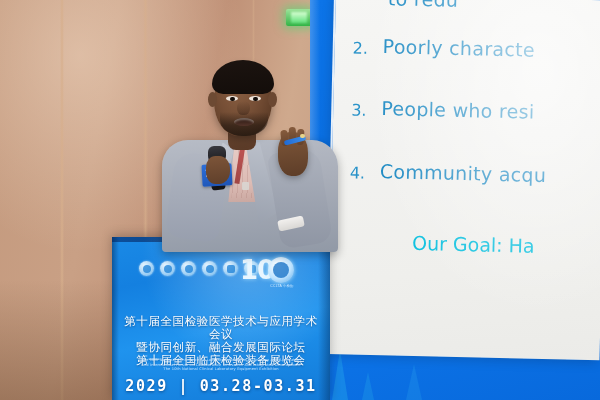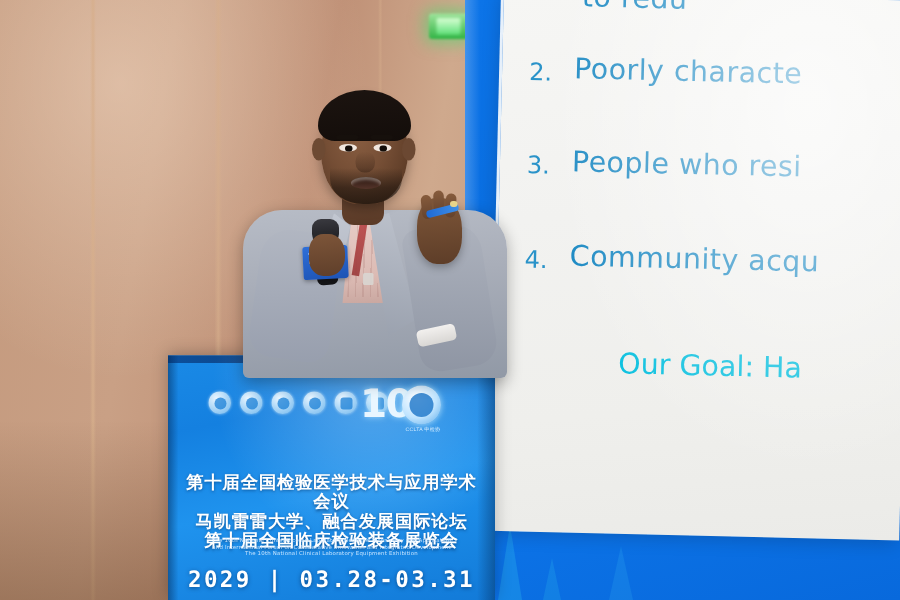--- a/index.html
+++ b/index.html
@@ -165,21 +165,21 @@
   .anniv .seal-cap{
     position:absolute;left:28px;top:29px;width:28px;height:9px;
     font-size:3.4px;color:#cfeaff;line-height:4.4px;text-align:center;
     letter-spacing:.2px;white-space:nowrap;
   }
 
   .conf-title{
     position:absolute;left:10px;right:10px;top:78px;text-align:center;
   }
   .conf-title .cn{
-    color:#ffffff;font-weight:700;
+    color:#ffffff;font-weight:400;
     font-family:"DejaVu Sans",sans-serif;
     letter-spacing:.6px;line-height:13px;
     text-shadow:0 1px 2px rgba(0,40,90,.55);
     text-align:center;
   }
   .conf-title .cn1{font-size:11.5px;}
   .conf-title .cn2{font-size:11.5px;}
   .conf-title .cn3{font-size:11.5px;}
   .conf-en{
     position:absolute;left:14px;right:14px;top:121px;text-align:center;
@@ -465,21 +465,21 @@
     </div>
 
     <div class="anniv">
       <div class="ten">10</div>
       <div class="seal"></div>
       <div class="seal-cap">CCLTA 中检协</div>
     </div>
 
     <div class="conf-title">
       <div class="cn cn1">第十届全国检验医学技术与应用学术会议</div>
-      <div class="cn cn2">马凯雷雷大学、融合发展国际论坛</div>
+      <div class="cn cn2">暨协同创新、融合发展国际论坛</div>
       <div class="cn cn3">第十届全国临床检验装备展览会</div>
     </div>
 
     <div class="conf-en">
       <div>The 10th National Conference on Laboratory Medicine Technology and Application</div>
       <div>and International Forum on Collaborative Innovation and Integrated Development</div>
       <div>The 10th National Clinical Laboratory Equipment Exhibition</div>
     </div>
 
     <div class="conf-date">2029 | 03.28-03.31</div>

